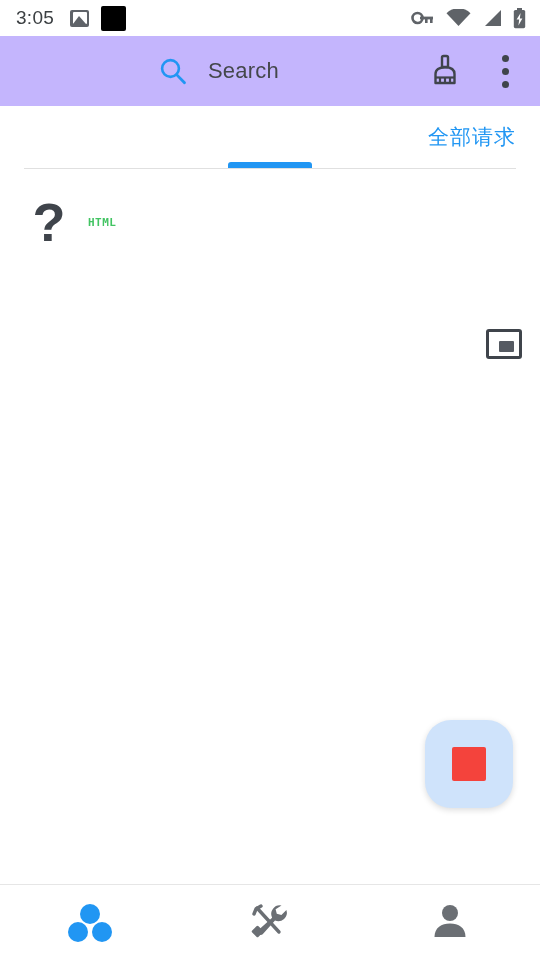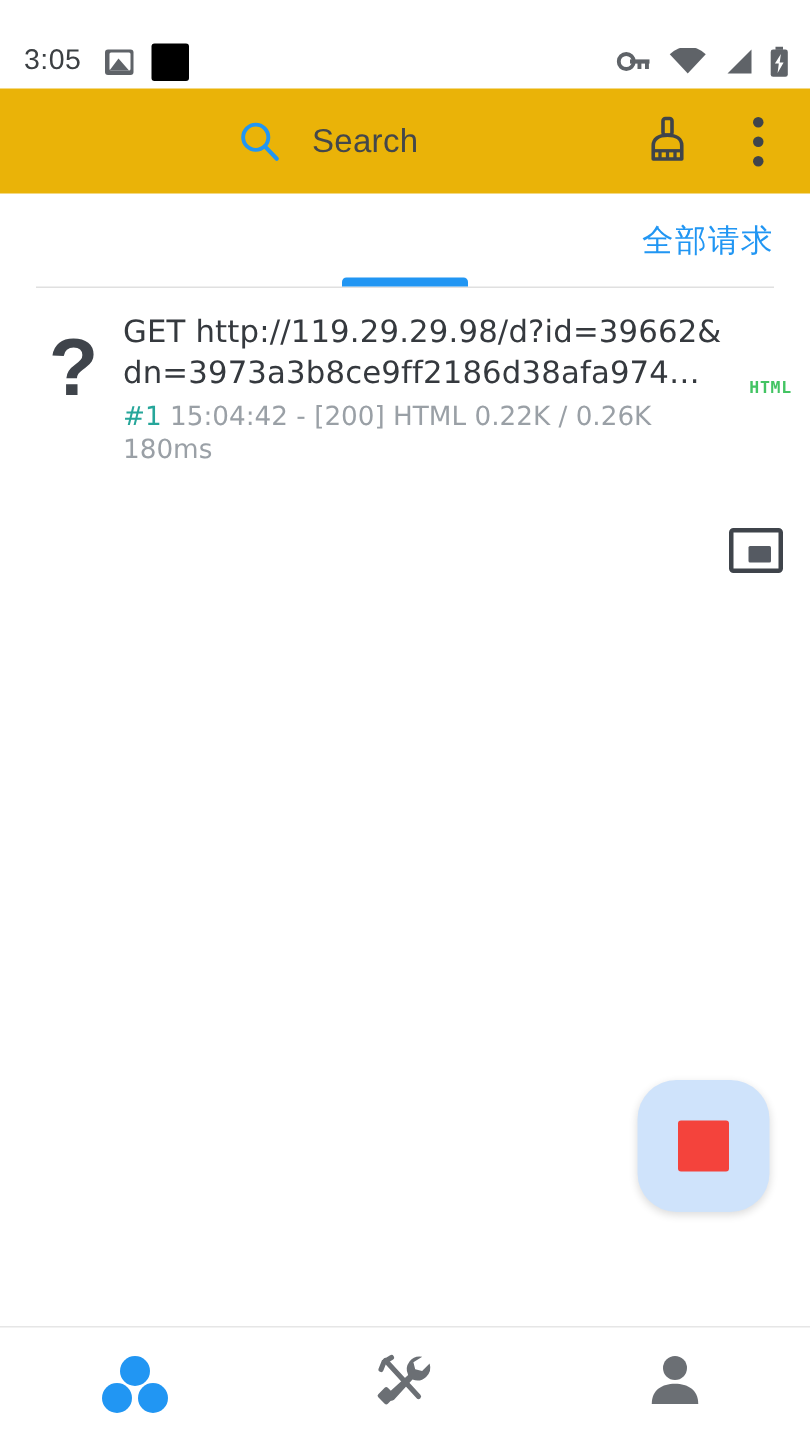--- a/index.html
+++ b/index.html
@@ -15,21 +15,20 @@
     background:#ffffff;
     display:flex; flex-direction:column;
   }
 
   
   .statusbar {
     height:36px; flex:0 0 36px;
     display:flex; align-items:center;
     padding:0 14px 0 16px;
     background:#ffffff;
-    margin-top:23px;
   }
   .sb-time {
     font-size:19px; color:#3c4043;
     letter-spacing:.3px;
     font-family:"Liberation Sans", sans-serif;
   }
   .sb-left-icons { display:flex; align-items:center; gap:12px; margin-left:16px; }
   .sb-img-icon {
     width:19px; height:17px; background:#5f6368;
     border-radius:2px; position:relative; overflow:hidden;
@@ -46,21 +45,21 @@
   }
   .sb-black-box { width:25px; height:25px; background:#000000; border-radius:2px; }
   .sb-right { margin-left:auto; display:flex; align-items:center; gap:11px; }
   .sb-right svg { display:block; }
 
   
   .toolbar {
     height:70px; flex:0 0 70px;
     display:flex; align-items:center;
     padding:0 18px 0 0;
-    background:#eab308;
+    background:#c4b5fd;
   }
   .search-area {
     display:flex; align-items:center; flex:1 1 auto;
     padding-left:158px; gap:20px; height:100%;
   }
   .search-icon svg { display:block; }
   .search-placeholder {
     font-size:22px; color:#44474b; letter-spacing:.2px;
   }
   .toolbar-actions { display:flex; align-items:center; gap:26px; }
@@ -251,27 +250,20 @@
       <span>全部请求</span>
       <span class="tab-indicator"></span>
     </div>
   </div>
   <div class="tabs-divider"></div>
 
   <div class="list">
 
     <div class="req-item">
       <div class="req-avatar">?</div>
-      <div class="req-body">
-        <div class="req-url">GET http://119.29.29.98/d?id=39662&amp;dn=3973a3b8ce9ff2186d38afa974…</div>
-        <div class="req-meta">
-          <span class="idx">#1</span>
-          <span>15:04:42 - [200] HTML 0.22K / 0.26K  180ms</span>
-        </div>
-      </div>
       <div class="req-badge">HTML</div>
     </div>
 
     <div class="pip-icon">
       <div class="outer">
         <div class="inner"></div>
       </div>
     </div>
 
     <div class="fab">

